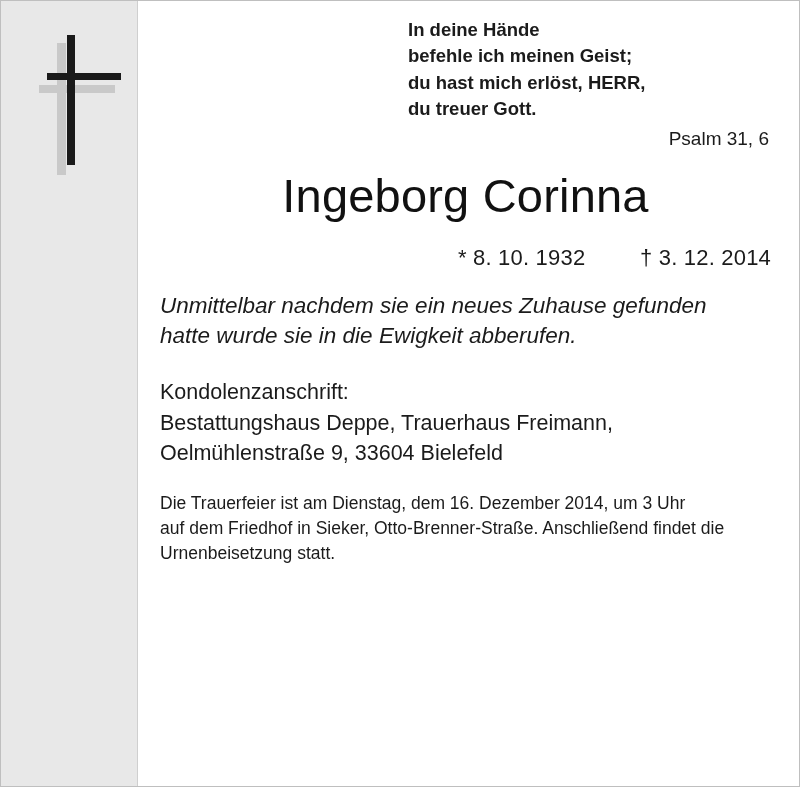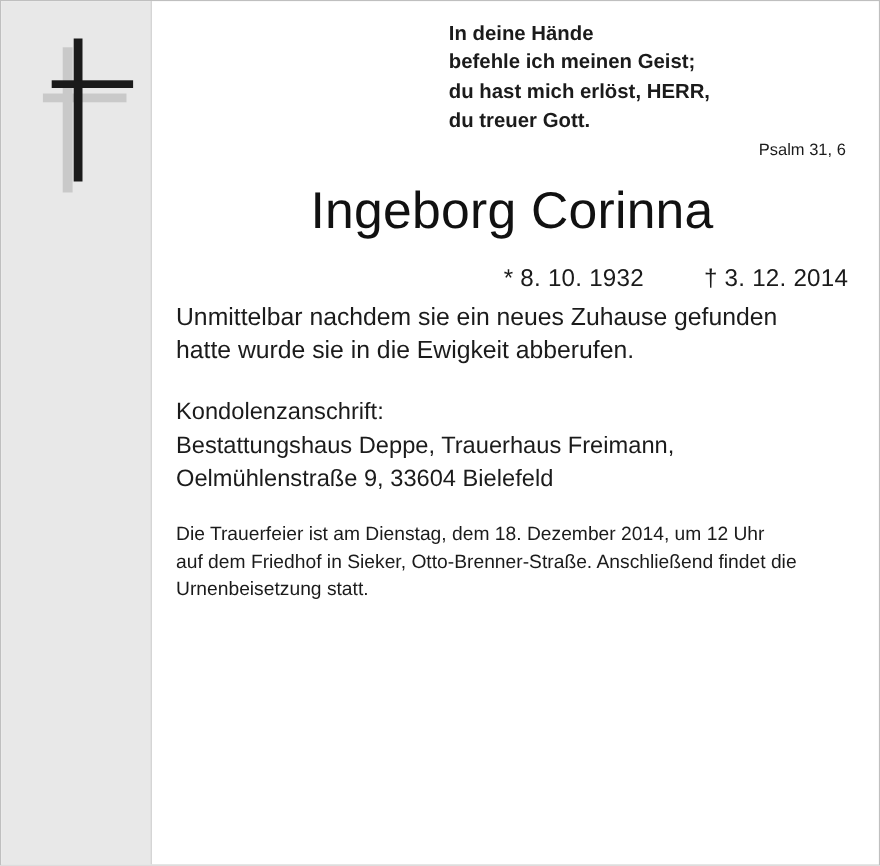--- a/index.html
+++ b/index.html
@@ -85,21 +85,21 @@
   .verse {
     margin-left: 248px;
     font-size: 18.5px;
     line-height: 1.42;
     text-align: left;
     white-space: pre-line;
     font-weight: bold;
   }
   .verse-source {
     margin-top: 6px;
-    font-size: 15px;
+    font-size: 19px;
     text-align: right;
     padding-right: 2px;
   }
 
   .name {
     margin-top: 18px;
     text-align: center;
     font-size: 47px;
     font-weight: 400;
     letter-spacing: 0.2px;
@@ -110,25 +110,26 @@
     text-align: right;
     font-size: 22px;
     letter-spacing: 0.2px;
   }
   .dates .sep {
     display: inline-block;
     width: 42px;
   }
 
   .intro {
-    margin-top: 7px;
+    margin-top: 20px;
     font-size: 22.5px;
     line-height: 1.34;
     text-align: left;
     white-space: pre-line;
+    font-style: italic;
   }
 
   .memory-label {
     margin-top: 24px;
     text-align: center;
     font-size: 21.5px;
   }
   .mourners {
     margin-top: 12px;
     text-align: center;
@@ -188,18 +189,18 @@
 
     <div class="intro">Unmittelbar nachdem sie ein neues Zuhause gefunden
 hatte wurde sie in die Ewigkeit abberufen.</div>
 
 
 
     <div class="condolence">Kondolenzanschrift:
 Bestattungshaus Deppe, Trauerhaus Freimann,
 Oelmühlenstraße 9, 33604 Bielefeld</div>
 
-    <div class="service">Die Trauerfeier ist am Dienstag, dem 18. Dezember 2014, um 12 Uhr
+    <div class="service">Die Trauerfeier ist am Dienstag, dem 16. Dezember 2014, um 3 Uhr
 auf dem Friedhof in Sieker, Otto-Brenner-Straße. Anschließend findet die
 Urnenbeisetzung statt.</div>
 
   </div>
 </div>
 
 </body></html>

